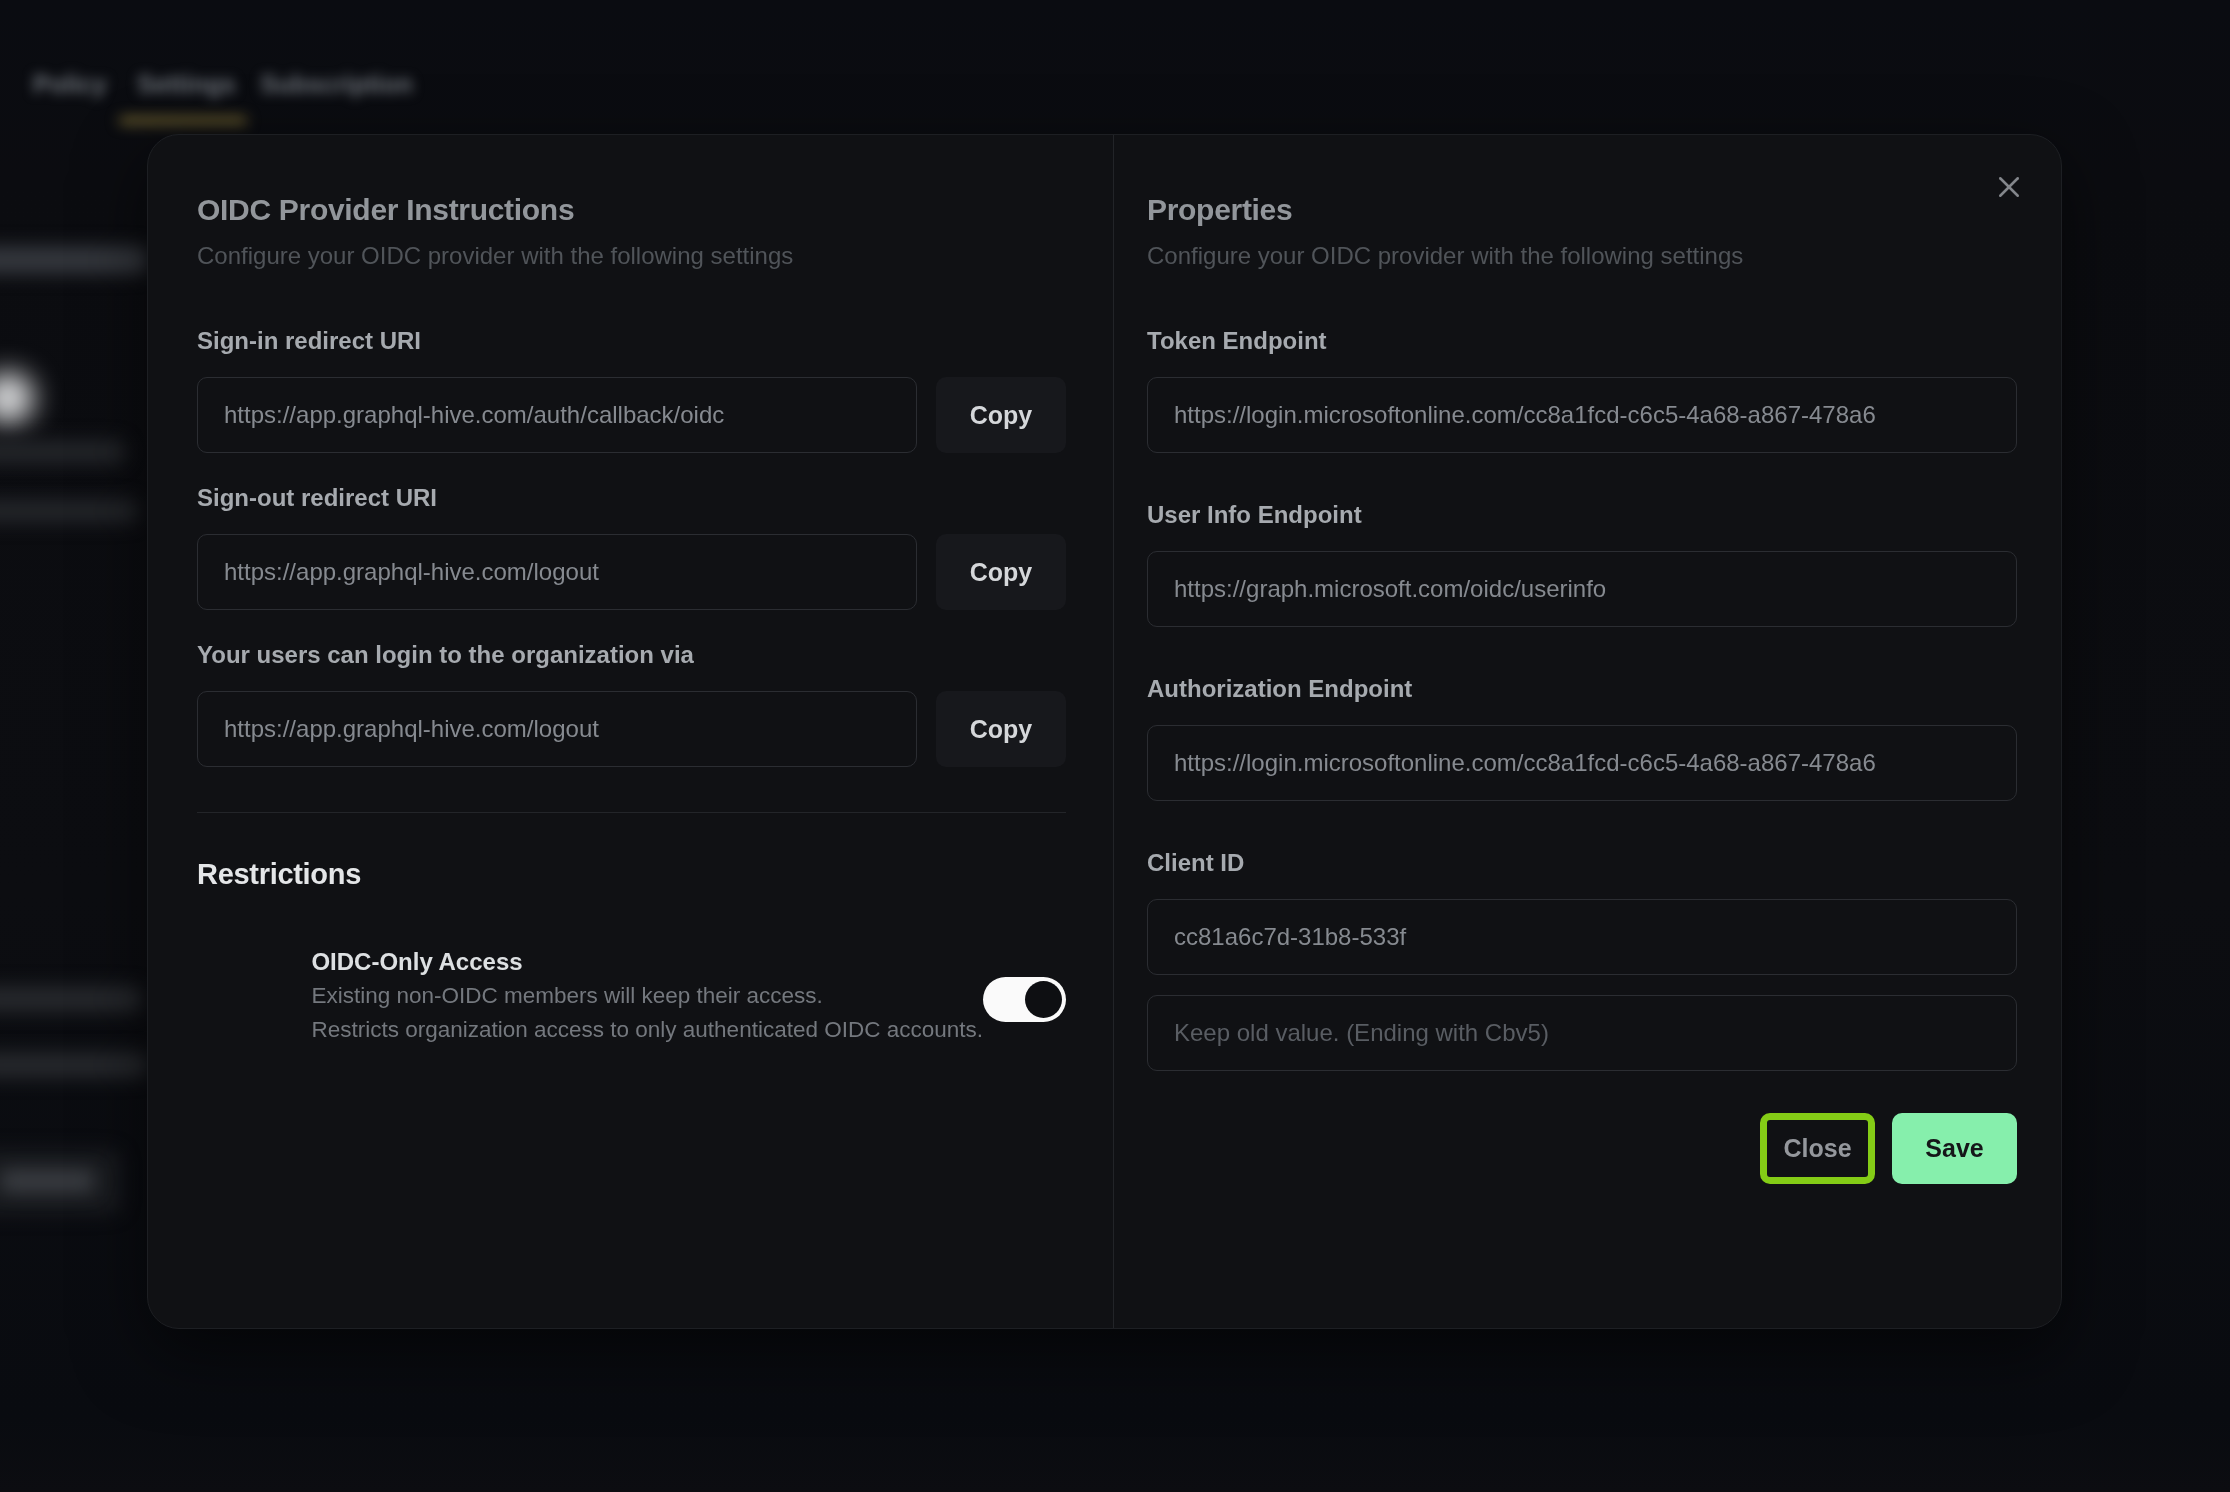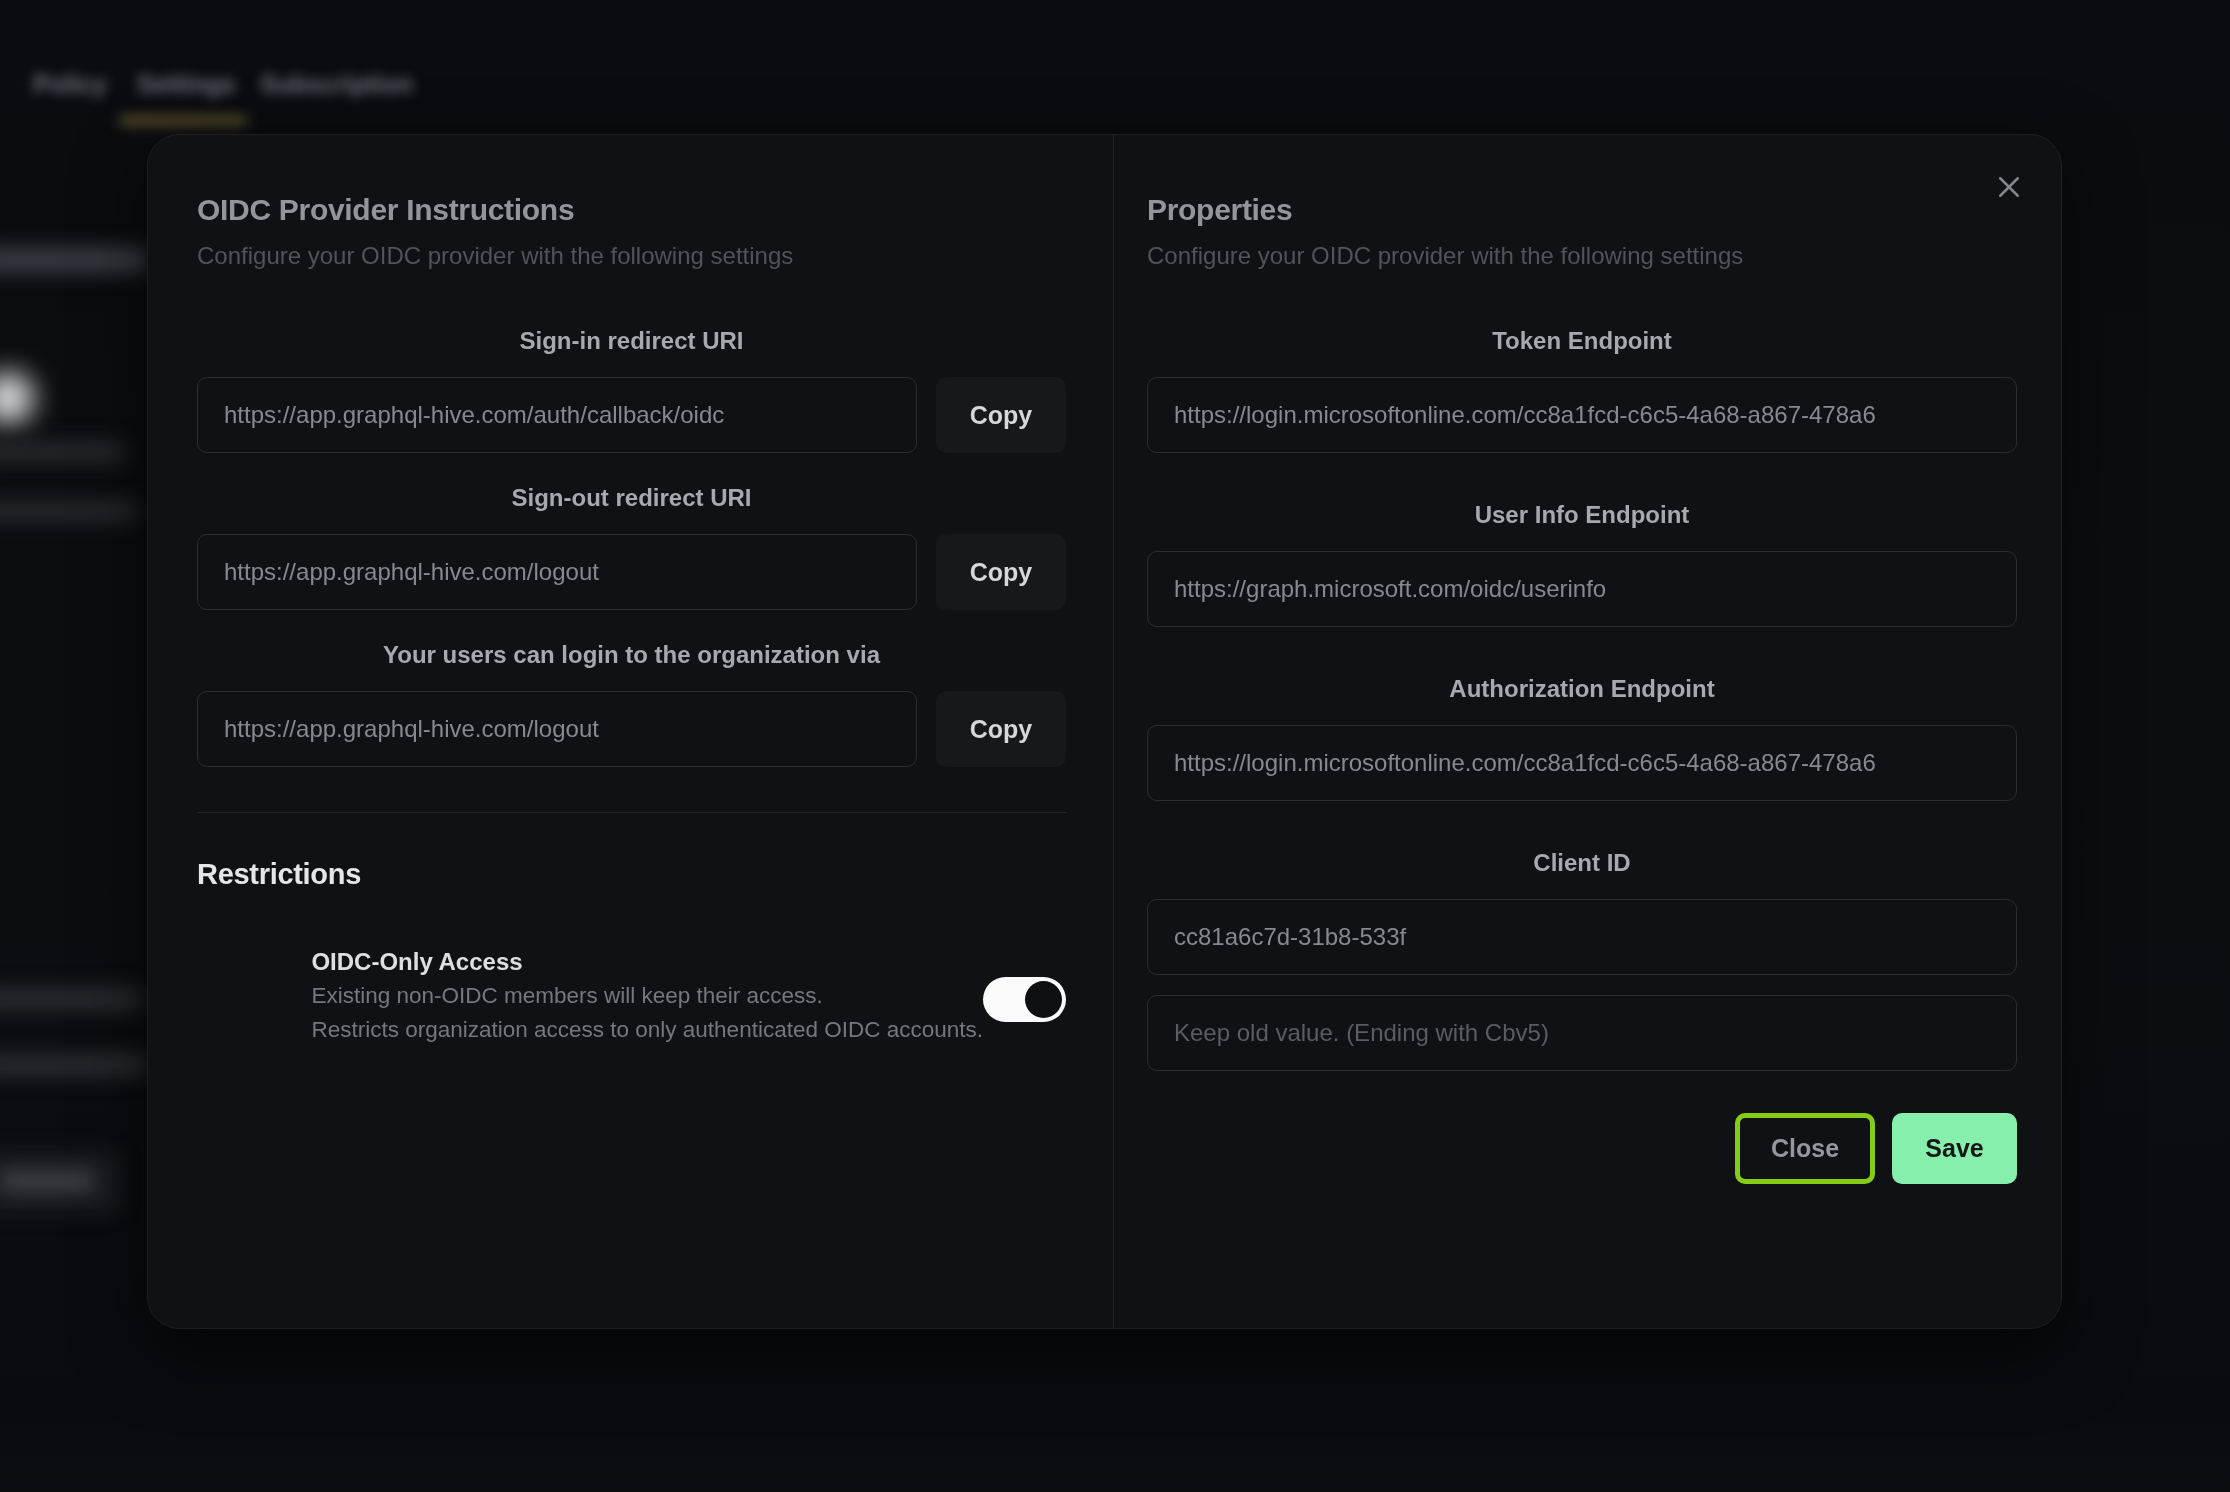--- a/index.html
+++ b/index.html
@@ -28,21 +28,21 @@
     box-shadow:0 24px 70px rgba(0,0,0,.55);
   }
   .close-btn { position:absolute; top:32px; right:32px; width:40px; height:40px;
     display:flex; align-items:center; justify-content:center; cursor:pointer; color:#84878c; }
   .vdivider { position:absolute; left:965px; top:0; bottom:0; width:1px; background:#222428; }
   .col { position:absolute; top:0; height:100%; }
   .col-left  { left:49px;  width:869px; }
   .col-right { left:999px; width:870px; }
   .panel-title { margin-top:55px; font-size:30px; line-height:40px; font-weight:600; color:#92969b; letter-spacing:-.3px; }
   .panel-sub   { margin-top:9px; font-size:24px; line-height:33px; color:#505459; }
-  .field-label { font-size:24px; line-height:33px; font-weight:600; color:#a6aaaf;text-align:center; }
+  .field-label { font-size:24px; line-height:33px; font-weight:600; color:#a6aaaf; }
   .lbl-mt-lg { margin-top:52px; }
   .lbl-mt-md { margin-top:28px; }
   .lbl-mt-rt { margin-top:45px; }
   .input-row { margin-top:20px; display:flex; gap:19px; }
   .text-input {
     flex:1; height:76px; min-width:0; background:transparent;
     border:1px solid #2b2d32; border-radius:10px; padding:0 26px;
     font-family:inherit; font-size:24px; color:#868a90; outline:none;
   }
   .text-input::placeholder { color:#595d63; opacity:1; }
@@ -59,21 +59,21 @@
     position:relative; margin-top:32px; width:83px; height:45px; border-radius:23px;
     background:#fafafa; flex:0 0 83px; cursor:pointer;
   }
   .switch .thumb {
     position:absolute; top:4px; right:4px; width:37px; height:37px; border-radius:50%;
     background:#0e0f12;
   }
   .prop-field { }
   .btn-row { margin-top:42px; display:flex; justify-content:flex-end; gap:17px; }
   .btn { height:71px; border-radius:10px; font-family:inherit; font-size:25px; font-weight:600; cursor:pointer; }
-  .btn-close { width:140px; background:transparent; border:5px solid #84cc16; color:#94979c;text-align:center; }
+  .btn-close { width:115px; background:transparent; border:7px solid #84cc16; color:#94979c;text-align:center; }
   .btn-save  { width:125px; background:#86efac; border:none; color:#151619; }
 </style>
 </head>
 <body>
 
 <div class="screen">
 
   <div class="tab" style="left:33px;">Policy</div>
   <div class="tab" style="left:137px;">Settings</div>
   <div class="tab" style="left:260px;">Subscription</div>

